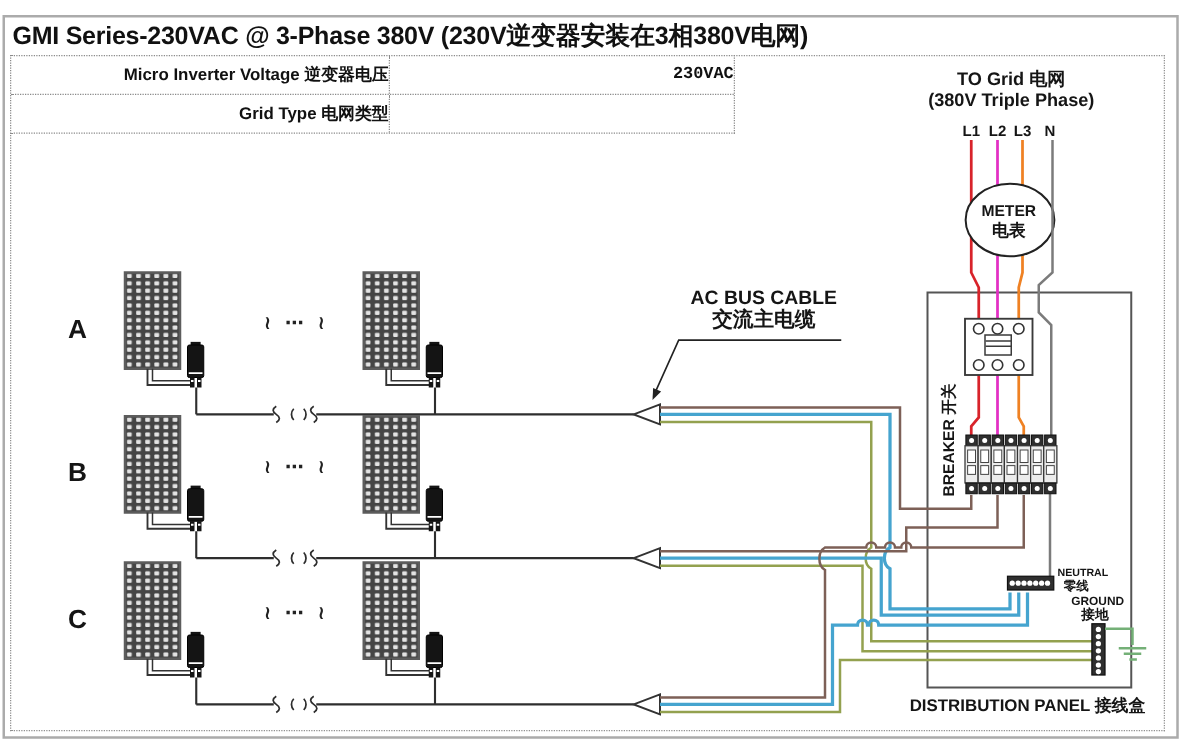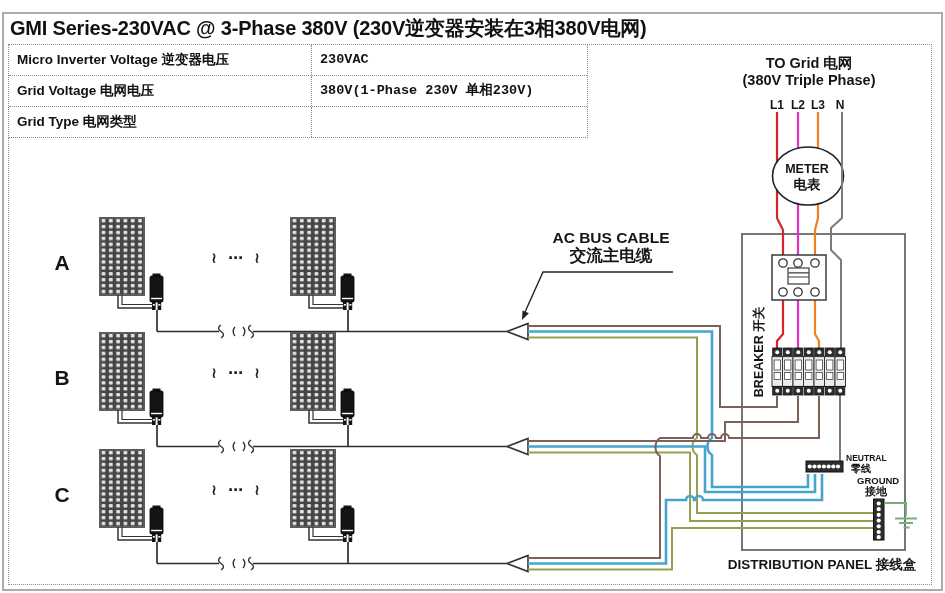--- a/index.html
+++ b/index.html
@@ -4,21 +4,21 @@
 <style>
   html,body{margin:0;padding:0;background:#fff;}
   .stage{position:relative;width:945px;height:593px;background:#fff;overflow:hidden;
          font-family:"Liberation Sans",sans-serif;color:#111;}
   .frame{position:absolute;left:2px;top:12px;width:937px;height:575px;border:2px solid #ababab;}
   .inner-dotted{position:absolute;left:8px;top:44px;width:922px;height:539px;border:1px dotted #8f8f8f;}
   .page-title{position:absolute;left:10px;top:15px;width:720px;font-size:20px;font-weight:bold;
               letter-spacing:-0.2px;white-space:nowrap;z-index:3;}
   .spec-table{position:absolute;left:8px;top:44px;width:578px;z-index:3;background:#fff;
               border:1px dotted #8a8a8a;}
-  .spec-row{display:flex;height:30px;border-bottom:1px dotted #8a8a8a;}
+  .spec-row{display:flex;height:30px;border-bottom:1px dotted #8a8a8a;text-align:right;}
   .spec-row:last-child{border-bottom:none;flex-direction:column;}
   .spec-cell{font-size:13.5px;font-weight:bold;line-height:30px;padding-left:8px;white-space:nowrap;overflow:hidden;}
   .spec-cell.c-label{width:294px;border-right:1px dotted #8a8a8a;}
   .spec-cell.c-value{flex:1;font-family:Liberation Mono, monospace;}
   svg.diagram{position:absolute;left:0;top:0;z-index:2;}
   svg text{font-family:"Liberation Sans",sans-serif;fill:#151515;}
   .b{font-weight:bold;}
   .squig{font-family:"DejaVu Sans",sans-serif;font-weight:bold;letter-spacing:3px;fill:#222;}
   .blk{stroke:#2e2e2e;stroke-width:1.7;fill:none;}
   .thin{stroke-width:1.4;}
@@ -42,24 +42,20 @@
   <div class="inner-dotted"></div>
 
   <div class="page-title">GMI Series-230VAC @ 3-Phase 380V (230V逆变器安装在3相380V电网)</div>
 
   <div class="spec-table">
     <div class="spec-row">
       <div class="spec-cell c-label">Micro Inverter Voltage 逆变器电压</div>
       <div class="spec-cell c-value">230VAC</div>
     </div>
     <div class="spec-row">
-      <div class="spec-cell c-label">Grid  Voltage 电网电压</div>
-      <div class="spec-cell c-value">380V(1-Phase 230V 单相230V)</div>
-    </div>
-    <div class="spec-row">
       <div class="spec-cell c-label">Grid Type 电网类型</div>
     </div>
   </div>
 
   <svg class="diagram" width="945" height="593" viewBox="0 0 945 593">
     <defs>
       <pattern id="cells" width="7.3" height="5.9" patternUnits="userSpaceOnUse">
         <rect width="7.3" height="5.9" fill="#454545"></rect>
         <rect x="1.6" y="1.1" width="3.8" height="3.4" rx="0.8" fill="#e3e3e3"></rect>
       </pattern>

